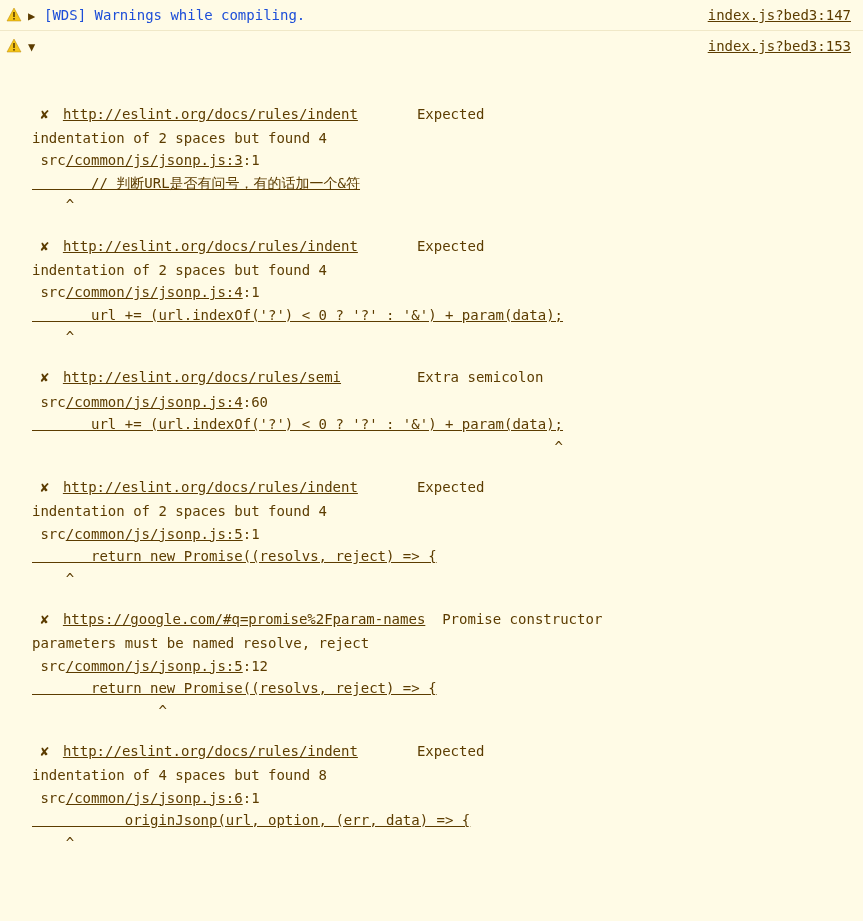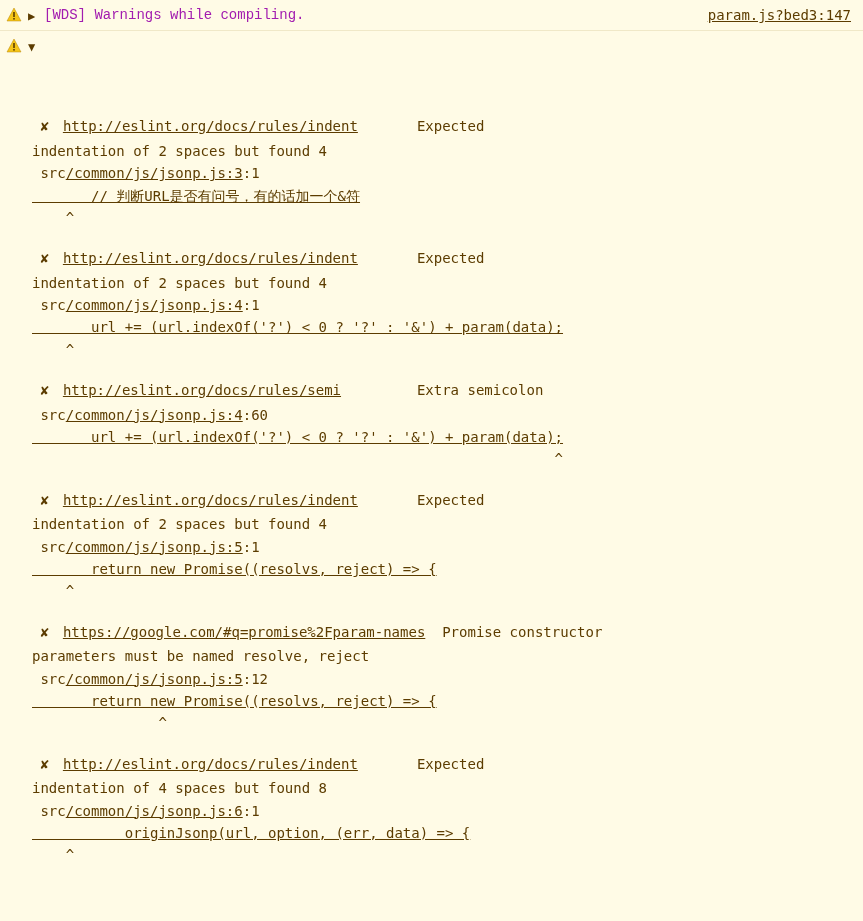--- a/index.html
+++ b/index.html
@@ -41,27 +41,27 @@
   margin-top: 3px;
   cursor: pointer;
 }
 .src-link {
   margin-left: auto;
   text-decoration: underline;
   color: #5c3c00;
   white-space: nowrap;
   padding-left: 12px;
 }
-.msg-text { color: #a21caf; font-family: Liberation Mono, monospace; }
+.msg-text { color: #1d4ed8; }
 .body {
   padding-left: 26px;
   color: #5c3c00;
   white-space: pre;
 }
-.errline { margin-top: 13px; margin-bottom: 2px; }
+.errline { margin-top: 0; margin-bottom: 2px; }
 .x-icon {
   display: inline-block;
   font-weight: bold;
   margin-right: 14px;
 }
 .ulink {
   text-decoration: underline;
   color: #5c3c00;
 }
 .file-line {
@@ -84,31 +84,32 @@
   <div class="row-header">
     <span class="warn-icon">
       <svg viewBox="0 0 16 16">
           <path d="M8 1 L15 14 L1 14 Z" fill="#f5c518" stroke="#b8860b" stroke-width="0.5"></path>
           <rect x="7.2" y="5" width="1.6" height="5" fill="#5c3c00"></rect>
           <rect x="7.2" y="11" width="1.6" height="1.6" fill="#5c3c00"></rect>
         </svg>
     </span>
     <span class="disclosure">▶</span>
     <span class="msg-text">[WDS] Warnings while compiling.</span>
-    <a class="src-link">param.js?bed3:147</a>
+    <a class="src-link">index.js?bed3:147</a>
   </div>
 </div>
 
 <div class="row">
   <div class="row-header">
     <span class="warn-icon">
       <svg viewBox="0 0 16 16">
           <path d="M8 1 L15 14 L1 14 Z" fill="#f5c518" stroke="#b8860b" stroke-width="0.5"></path>
           <rect x="7.2" y="5" width="1.6" height="5" fill="#5c3c00"></rect>
           <rect x="7.2" y="11" width="1.6" height="1.6" fill="#5c3c00"></rect>
         </svg>
     </span>
     <span class="disclosure">▼</span>
+    <a class="src-link">index.js?bed3:153</a>
   </div>
   <div class="body">
     <div id="errors-container"><div><div class="errline pre"> <span class="x-icon">✘</span><a class="ulink">http://eslint.org/docs/rules/indent</a><span>       </span><span>Expected</span></div><div class="pre">indentation of 2 spaces but found 4</div><div class="file-line pre"><span> src</span><a class="ulink">/common/js/jsonp.js:3</a><span>:1</span></div><div class="code-line pre">       // 判断URL是否有问号，有的话加一个&amp;符</div><div class="caret-line pre">    ^</div></div><div><div class="errline pre"> <span class="x-icon">✘</span><a class="ulink">http://eslint.org/docs/rules/indent</a><span>       </span><span>Expected</span></div><div class="pre">indentation of 2 spaces but found 4</div><div class="file-line pre"><span> src</span><a class="ulink">/common/js/jsonp.js:4</a><span>:1</span></div><div class="code-line pre">       url += (url.indexOf('?') &lt; 0 ? '?' : '&amp;') + param(data);</div><div class="caret-line pre">    ^</div></div><div><div class="errline pre"> <span class="x-icon">✘</span><a class="ulink">http://eslint.org/docs/rules/semi</a><span>         </span><span>Extra semicolon</span></div><div class="file-line pre"><span> src</span><a class="ulink">/common/js/jsonp.js:4</a><span>:60</span></div><div class="code-line pre">       url += (url.indexOf('?') &lt; 0 ? '?' : '&amp;') + param(data);</div><div class="caret-line pre">                                                              ^</div></div><div><div class="errline pre"> <span class="x-icon">✘</span><a class="ulink">http://eslint.org/docs/rules/indent</a><span>       </span><span>Expected</span></div><div class="pre">indentation of 2 spaces but found 4</div><div class="file-line pre"><span> src</span><a class="ulink">/common/js/jsonp.js:5</a><span>:1</span></div><div class="code-line pre">       return new Promise((resolvs, reject) =&gt; {</div><div class="caret-line pre">    ^</div></div><div><div class="errline pre"> <span class="x-icon">✘</span><a class="ulink">https://google.com/#q=promise%2Fparam-names</a><span>  </span><span>Promise constructor</span></div><div class="pre">parameters must be named resolve, reject</div><div class="file-line pre"><span> src</span><a class="ulink">/common/js/jsonp.js:5</a><span>:12</span></div><div class="code-line pre">       return new Promise((resolvs, reject) =&gt; {</div><div class="caret-line pre">               ^</div></div><div><div class="errline pre"> <span class="x-icon">✘</span><a class="ulink">http://eslint.org/docs/rules/indent</a><span>       </span><span>Expected</span></div><div class="pre">indentation of 4 spaces but found 8</div><div class="file-line pre"><span> src</span><a class="ulink">/common/js/jsonp.js:6</a><span>:1</span></div><div class="code-line pre">           originJsonp(url, option, (err, data) =&gt; {</div><div class="caret-line pre">    ^</div></div></div>
   </div>
 </div>
 
 </body></html>

